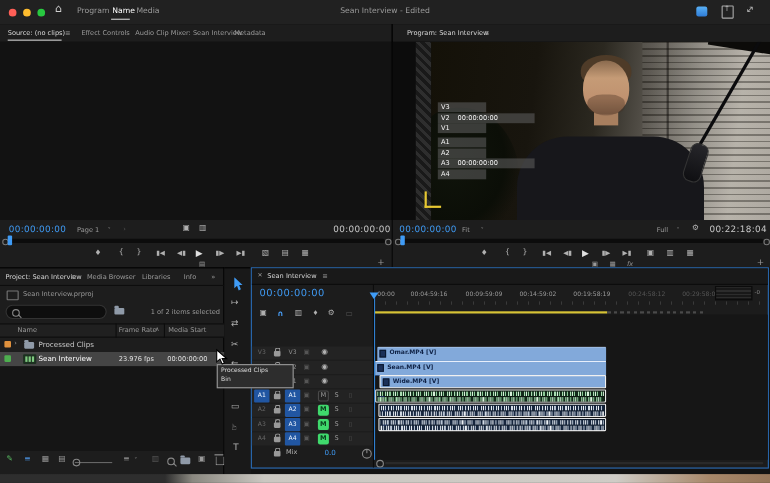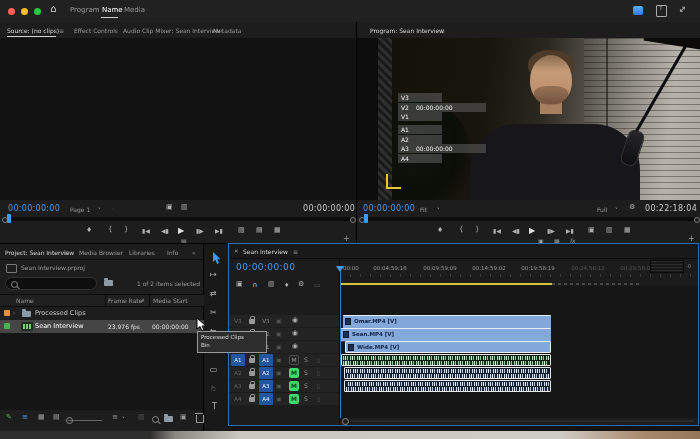--- a/index.html
+++ b/index.html
@@ -53,20 +53,21 @@
 
   <div class="ab panel" style="left:0;top:0;width:700px;height:22px;background:#212121;border-bottom:1px solid #070707;"></div>
   <div class="ab dot" style="left:8px;top:8px;width:7px;height:7px;background:#ff5f57;"></div>
   <div class="ab dot" style="left:21px;top:8px;width:7px;height:7px;background:#febc2e;"></div>
   <div class="ab dot" style="left:34px;top:8px;width:7px;height:7px;background:#28c840;"></div>
   <div class="ab ico" style="left:50px;top:4px;font-size:10px;color:#d0d0d0;">⌂</div>
   <div class="ab t7 dim" style="left:70px;top:6px;">Program</div>
   <div class="ab t7" style="left:102px;top:6px;color:#fff;">Name</div>
   <div class="ab underline" style="left:101px;top:17px;width:17px;"></div>
   <div class="ab t7 dim" style="left:124px;top:6px;">Media</div>
+  <div class="ab t7" style="left:260px;top:6px;width:180px;text-align:center;color:#999;">Sean Interview - Edited</div>
   <div class="ab" style="left:633px;top:6px;width:10px;height:9px;border-radius:2px;background:linear-gradient(#58b0f6,#2f7cd6);"></div>
   <div class="ab" style="left:656px;top:5px;width:9px;height:10px;border:1px solid #aaa;border-radius:1px;text-align:center;">
     <span class="ab ico" style="left:1px;top:-1px;font-size:7px;">↑</span>
   </div>
   <div class="ab ico" style="left:679px;top:5px;font-size:9px;transform:rotate(-45deg);">↔</div>
 
   <div class="ab tabstrip" style="left:0;top:22px;width:356px;height:16px;"></div>
   <div class="ab t6 wh" style="left:7px;top:27px;">Source: (no clips)</div>
   <div class="ab underline" style="left:7px;top:36px;width:49px;"></div>
   <div class="ab t6 dim" style="left:59px;top:27px;">≡</div>
@@ -347,20 +348,26 @@
   <div class="ab" style="left:229px;top:393px;width:110px;height:12px;background:#232323;">
     <span class="ab thbox" style="left:2px;top:0;">A4</span>
     <span class="ab lk" style="left:20px;top:4px;"></span>
     <span class="ab thbox tgt" style="left:30px;top:0;">A4</span>
     <span class="ab t6 faint" style="left:47px;top:2px;">▣</span>
     <span class="ab mbox on" style="left:60px;top:1px;">M</span>
     <span class="ab t6 dim" style="left:75px;top:2px;">S</span>
     <span class="ab t5 faint" style="left:88px;top:3px;">▯</span>
   </div>
 
+  <div class="ab" style="left:229px;top:406px;width:110px;height:12px;">
+    <span class="ab lk" style="left:20px;top:4px;"></span>
+    <span class="ab t6" style="left:31px;top:2px;color:#b8b8b8;">Mix</span>
+    <span class="ab t65 blue" style="left:66px;top:2px;">0.0</span>
+    <span class="ab knob" style="left:100px;top:2px;"></span>
+  </div>
 
   <div class="ab vclip" style="left:343px;top:315px;width:208px;height:12px;">
     <span class="fxb"></span>
     <span class="clipname">Omar.MP4 [V]</span>
   </div>
   <div class="ab vclip" style="left:341px;top:328px;width:210px;height:12px;">
     <span class="fxb"></span>
     <span class="clipname">Sean.MP4 [V]</span>
   </div>
   <div class="ab vclip sel" style="left:345px;top:341px;width:206px;height:12px;box-sizing:border-box;">

